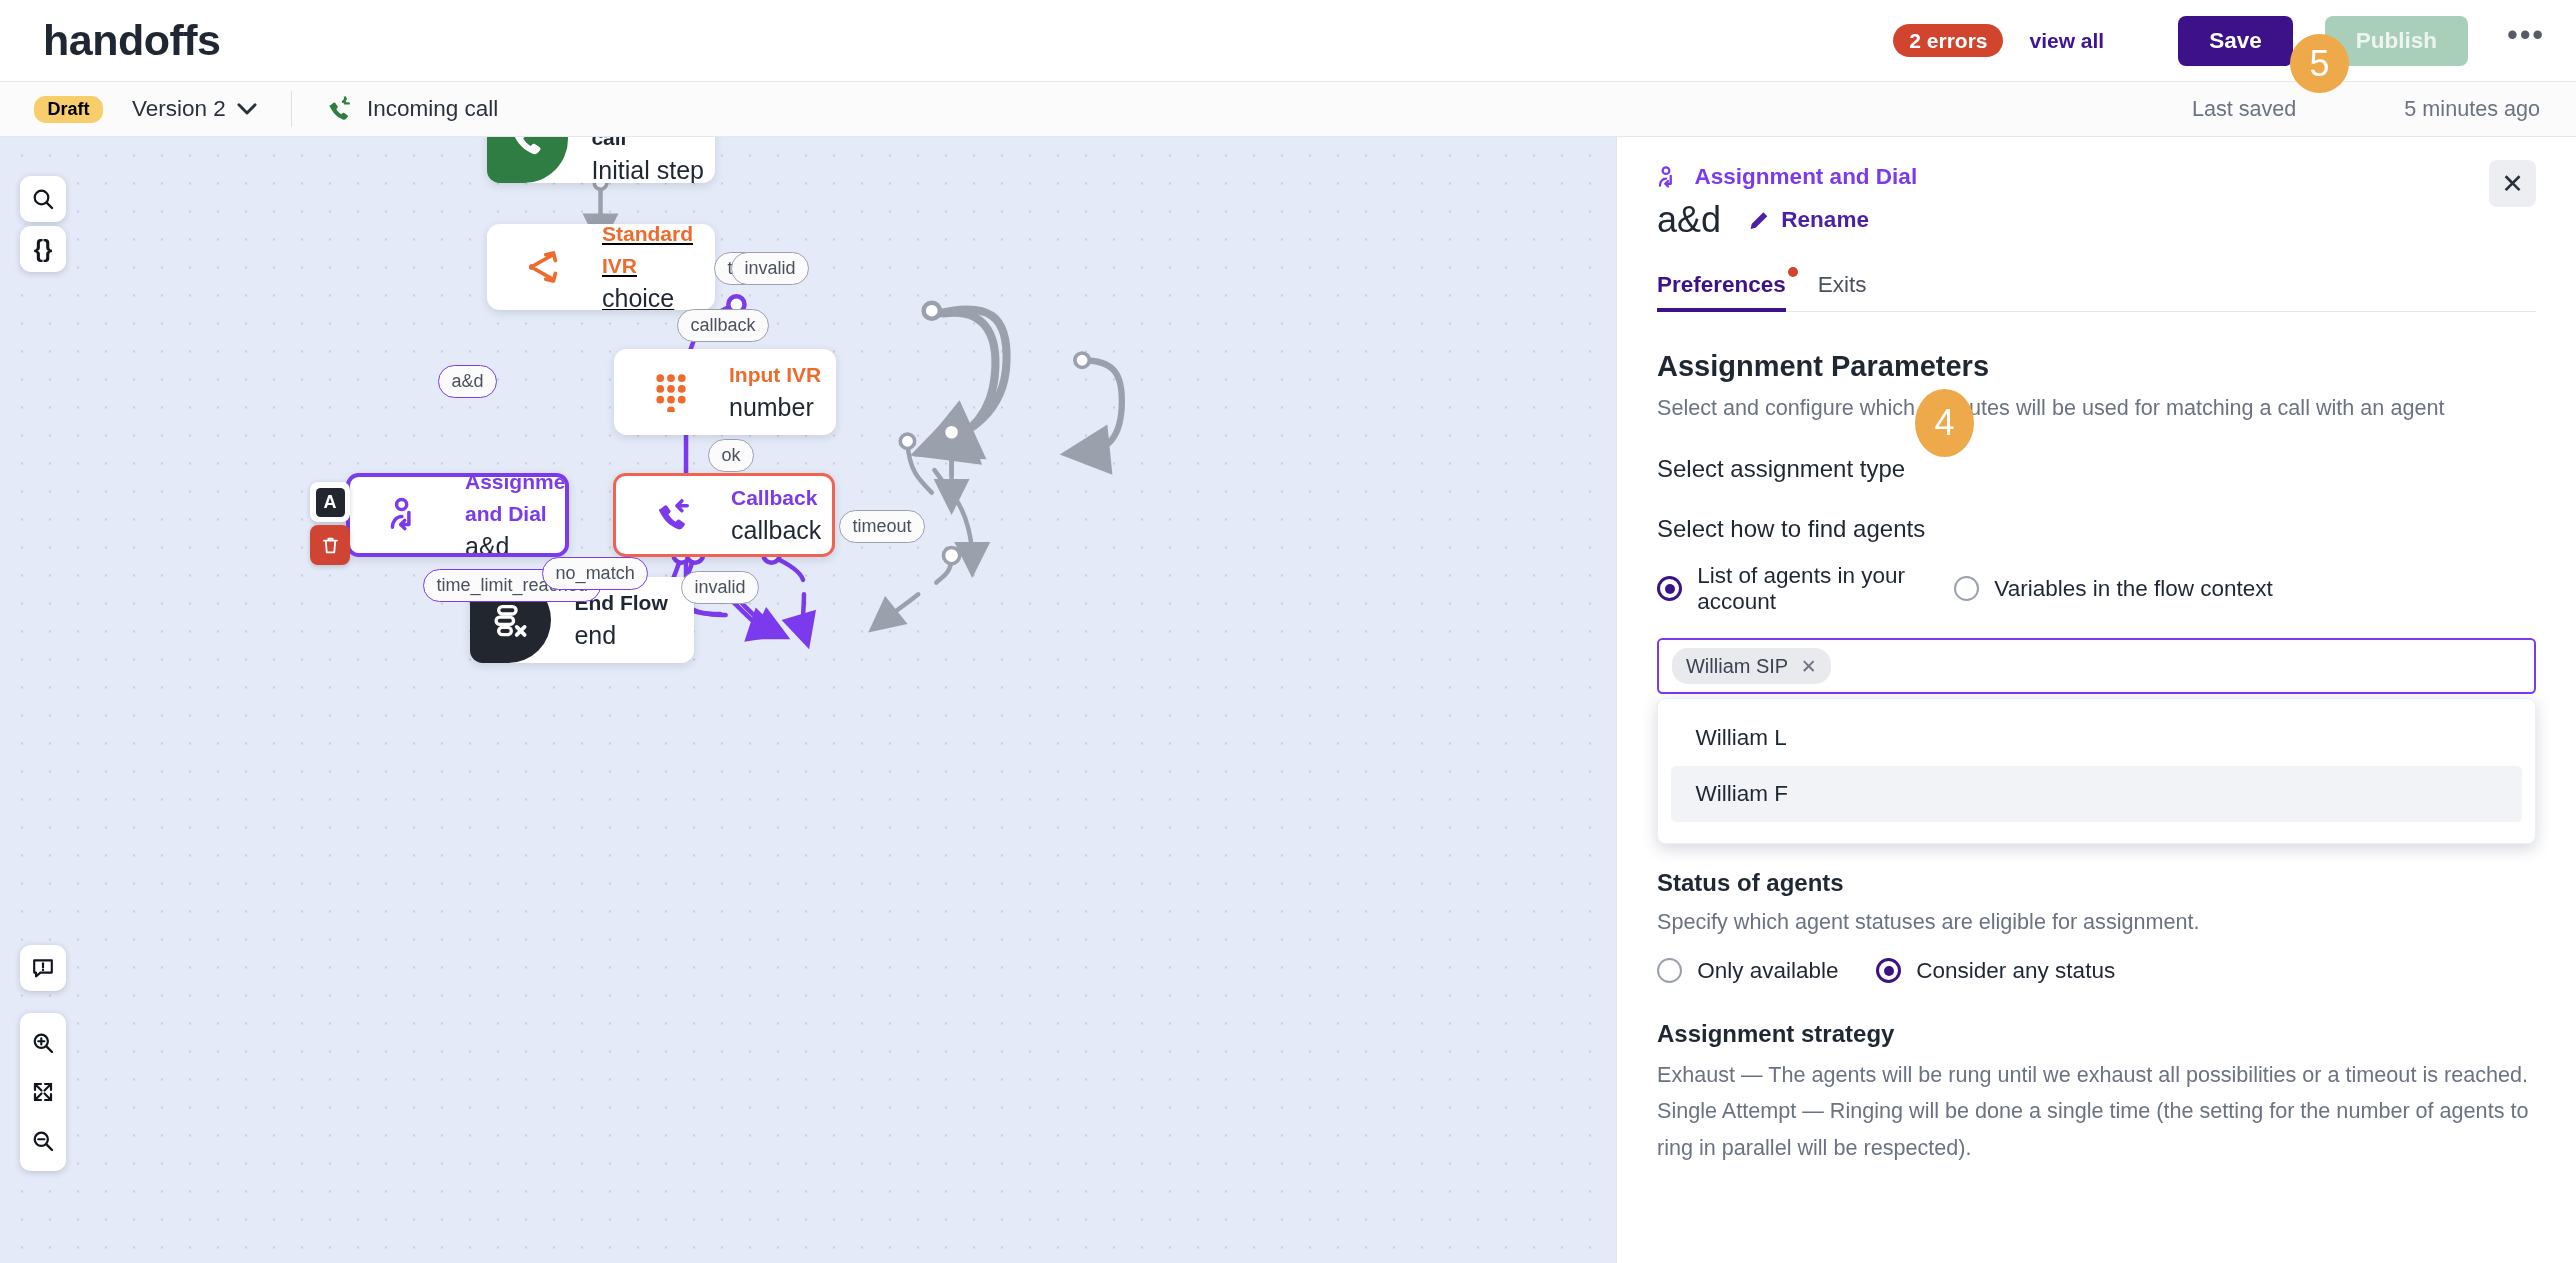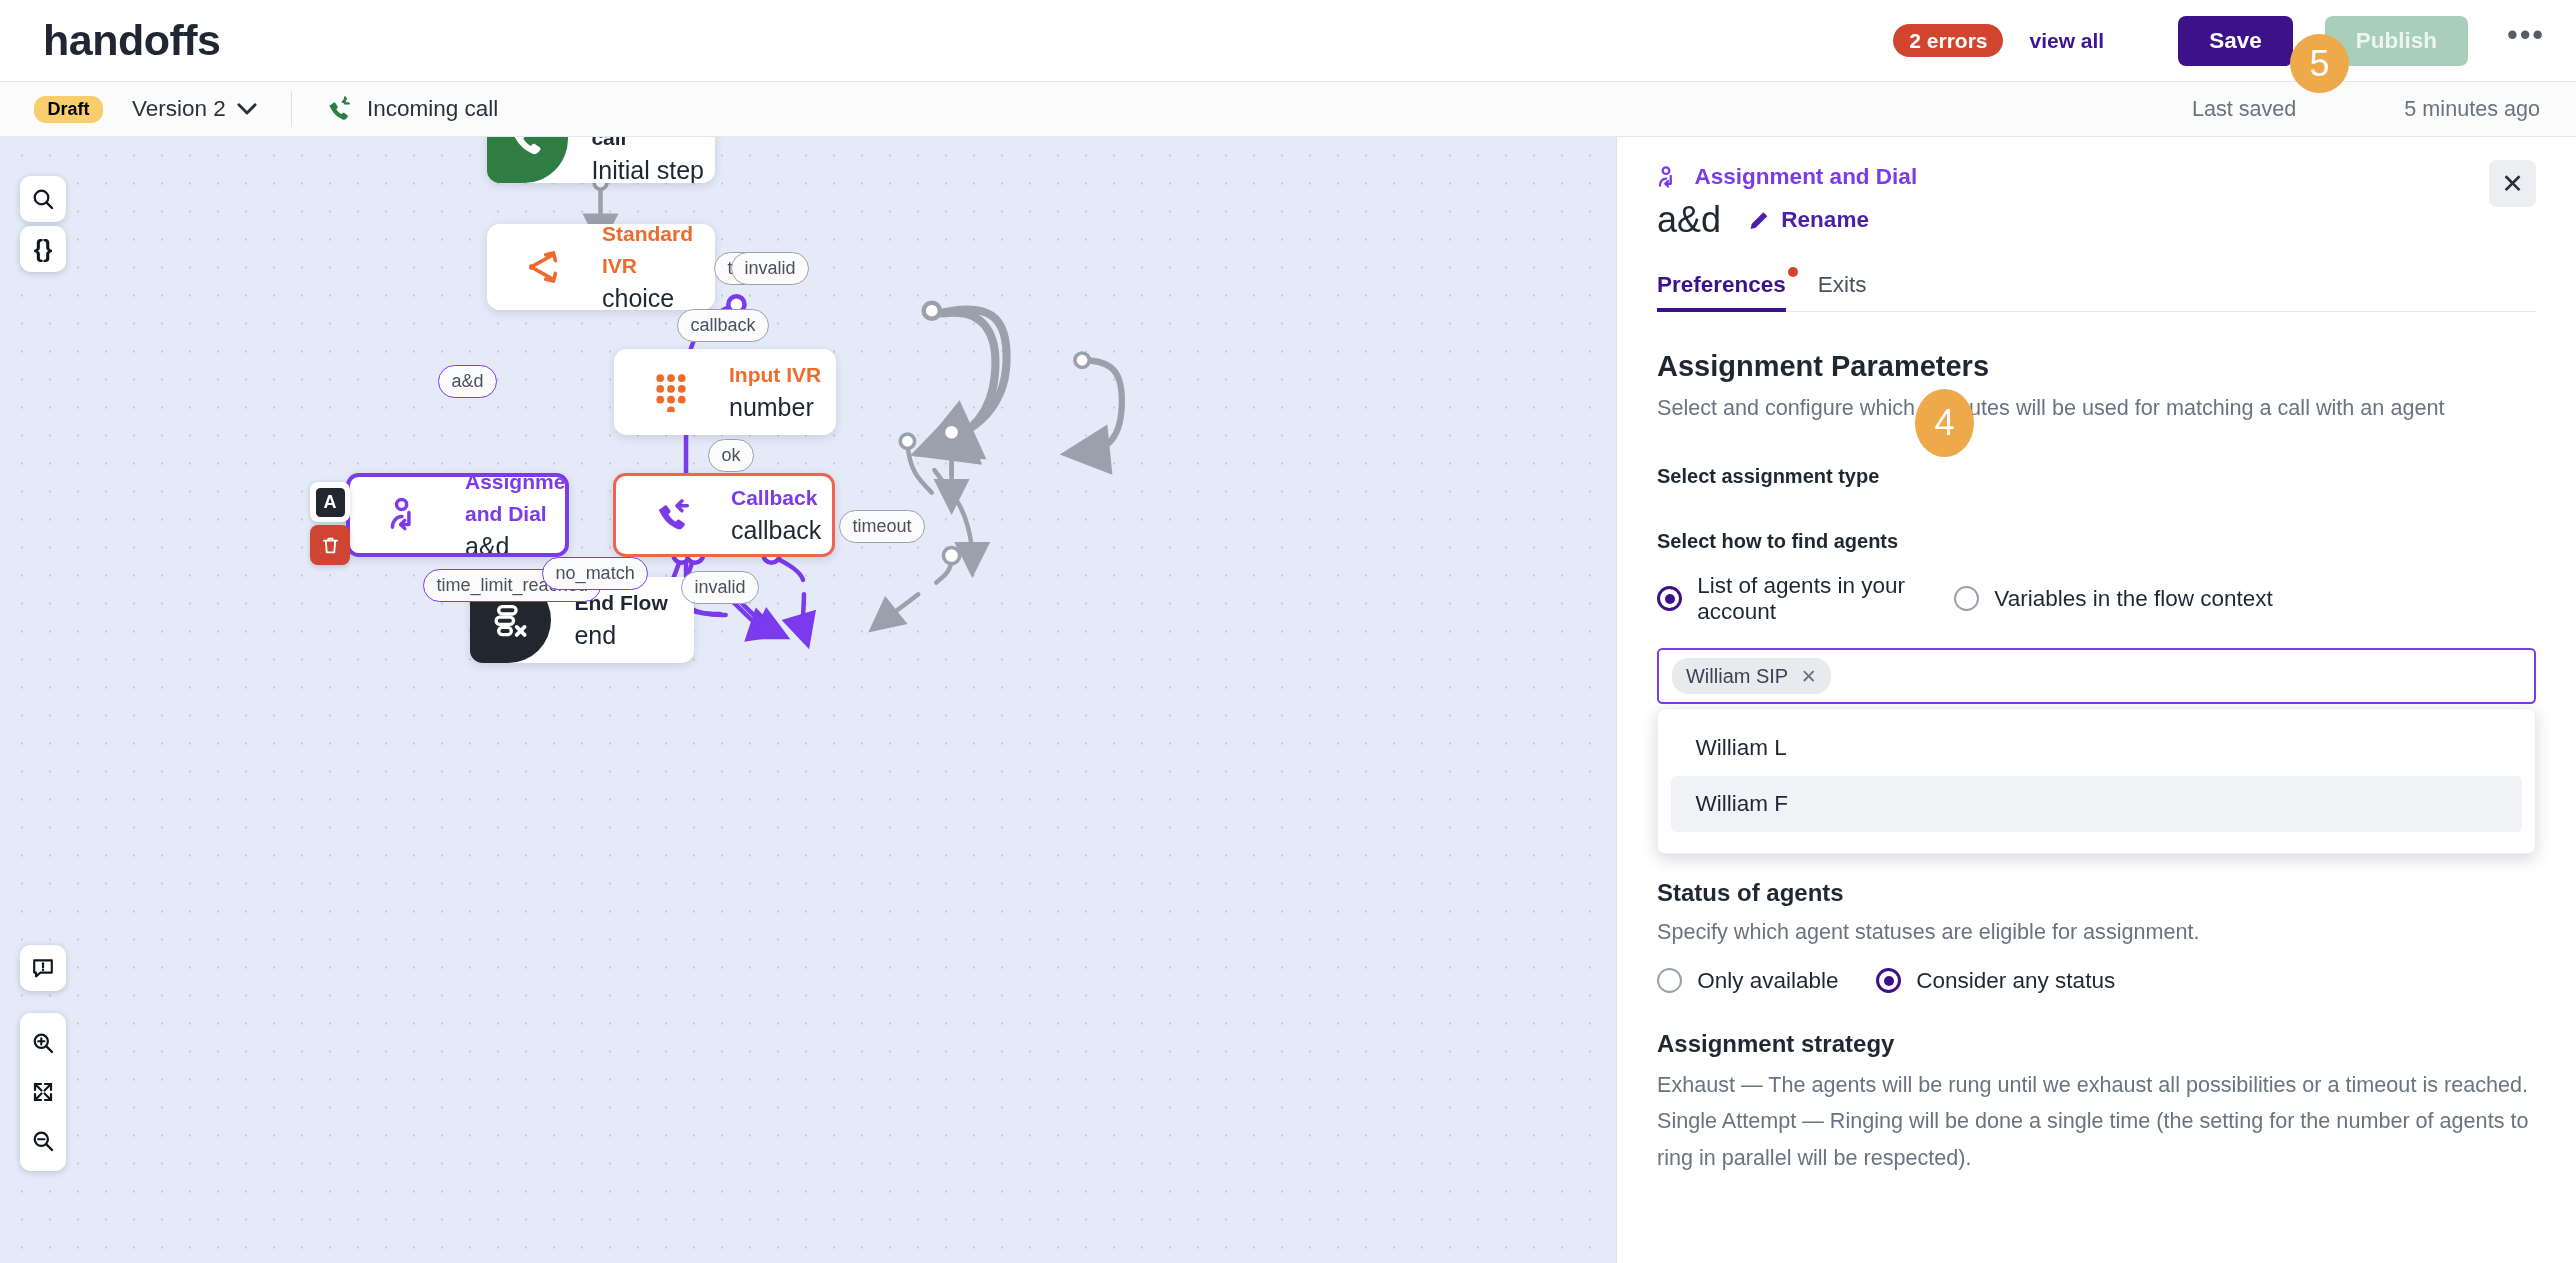--- a/index.html
+++ b/index.html
@@ -167,21 +167,21 @@
     content: ""; position: absolute; left: 0; right: 0; bottom: -1.8px;
     height: 4.5px; background: #3d1288;
   }
   .tab-dot {
     position: absolute; right: -12.6px; top: -5.4px;
     width: 10px; height: 10px; border-radius: 50%; background: #d1452f;
   }
   .panel-body { padding: 0 40px; }
   .sec-title { font-size: 29px; color: #1f2733; margin-top: 38px; font-weight: bold; }
   .sec-sub { font-size: 21.6px; color: #6b7280; margin-top: 9px; line-height: 1.45; }
-  .field-lbl { font-size: 20px; color: #1f2733; font-weight: bold; margin-top: 42px; }
+  .field-lbl { font-size: 24px; color: #1f2733; font-weight: normal; margin-top: 32px; }
   .seg {
     display: flex; margin-top: 14.4px; background: #f1f2f5;
     border-radius: 3.6px; overflow: hidden; height: 56px;
   }
   .seg-item {
     flex: 1; display: flex; align-items: center; justify-content: center;
     font-size: 22.5px; color: #1f2733; cursor: pointer;
   }
   .seg-item.active { background: #3d1288; color: #ffffff; }
   .radios { display: flex; gap: 0; margin-top: 20px; align-items: center; }
@@ -364,21 +364,21 @@
           <path d="M3.2 9.2c3.4 6.6 6.2 9.2 11.6 11.6 1.3.6 2.4.2 3.1-.6l1.3-1.5c.5-.6.4-1.3-.2-1.7l-2.7-1.9c-.6-.4-1.3-.3-1.8.2l-.8.9c-2-1.1-3.4-2.5-4.6-4.6l.9-.8c.5-.5.6-1.2.2-1.8L8.3 6.3c-.4-.6-1.1-.7-1.7-.2L5.1 7.4c-.9.8-1.3 1.1-1.9.8z" fill="#ffffff"></path>
           <path d="M17.6 2.6l-2.6 2.6M20.2 6.6h-3.4M17 1.2v3.2" stroke="#ffffff" stroke-width="2.1" stroke-linecap="round" fill="none"></path>
         </svg>
       </div>
       <div class="node-text">
         <div class="node-type" style="color:#1f2733;">Incoming call</div>
         <div class="node-name">Initial step</div>
       </div>
     </div>
 
-    <div class="node" style="left:487px;top:87px;width:228px;height:86px;">
+    <div class="node" style="left:487px;top:87px;width:228px;height:86px;text-decoration:underline;">
       <div class="node-icon-inline">
         <svg width="38" height="38" viewBox="0 0 24 24">
           <g stroke="#ee6b2d" stroke-width="2.3" fill="none" stroke-linecap="round">
             <circle cx="4.4" cy="12" r="1.9" fill="#ee6b2d" stroke="none"></circle>
             <path d="M6.3 10.6 L17.5 4.4"></path>
             <path d="M6.3 13.4 L17.5 19.6"></path>
           </g>
           <path d="M13.4 3.4h5v5" stroke="#ee6b2d" stroke-width="2.3" fill="none" stroke-linecap="round" stroke-linejoin="round" transform="rotate(-14 17 5)"></path>
           <path d="M13.4 20.6h5v-5" stroke="#ee6b2d" stroke-width="2.3" fill="none" stroke-linecap="round" stroke-linejoin="round" transform="rotate(14 17 19)"></path>
         </svg>

